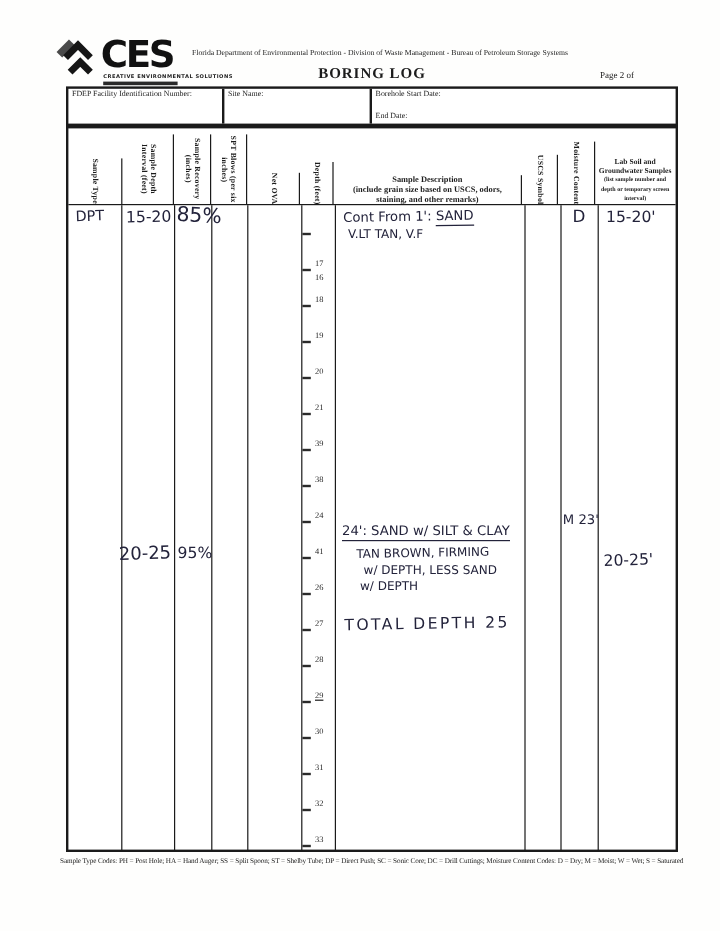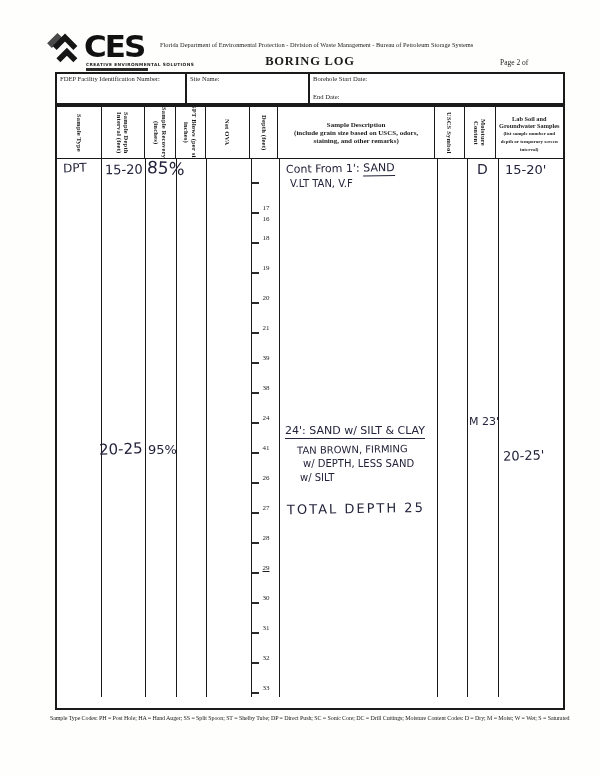--- a/index.html
+++ b/index.html
@@ -41,21 +41,21 @@
   .info-box { box-sizing:border-box; border-right:2px solid #1a1a1a; padding:1px 3px; position:relative; }
   .info-box:last-child { border-right:none; }
   .info-label { font-size:6.6px; }
   .info-label.second { position:absolute; left:3px; top:19px; }
 
   
   .main-table {
     position:absolute; left:55px; top:105px; width:510px; height:605px;
     border:2px solid #1a1a1a; box-sizing:border-box; background:#fff;
   }
-  .thead { display:flex; height:52px; border-bottom:1.5px solid #1a1a1a; box-sizing:border-box; }
+  .thead { display:flex; height:64px; border-bottom:1.5px solid #1a1a1a; box-sizing:border-box;align-items:flex-end; }
   .th {
     box-sizing:border-box; border-right:1px solid #1a1a1a;
     display:flex; align-items:center; justify-content:center;
     font-weight:bold; font-size:6.5px; text-align:center; overflow:hidden;
   }
   .th:last-child { border-right:none; }
   .vtext { writing-mode:vertical-rl; line-height:7.5px; letter-spacing:0.2px; }
   .desc-head { flex-direction:column; font-size:7px; line-height:8px; padding:0 6px; }
   .lab-head { font-size:6.3px; line-height:7px; padding:0 3px; display:block; padding-top:8px; }
   .lab-sub { font-weight:bold; font-size:5px; }
@@ -209,21 +209,21 @@
       <div class="hw" style="left:229px; top:4px; font-size:11px; transform:rotate(-1deg);"><span>Cont From 1': </span><span class="u">SAND</span></div>
       <div class="hw" style="left:233px; top:20px; font-size:10px;">V.LT TAN, V.F</div>
       <div class="hw" style="left:420px; top:3px; font-size:14px;">D</div>
       <div class="hw" style="left:448px; top:4px; font-size:13px;">15-20'</div>
 
       <div class="hw" style="left:42px;  top:283px; font-size:15px; transform:rotate(-2deg);">20-25</div>
       <div class="hw" style="left:91px;  top:284px; font-size:13px;">95%</div>
       <div class="hw" style="left:228px; top:266px; font-size:11px;"><span class="u">24': SAND w/ SILT &amp; CLAY</span></div>
       <div class="hw" style="left:240px; top:286px; font-size:10px; transform:rotate(-1deg);">TAN BROWN, FIRMING</div>
       <div class="hw" style="left:246px; top:300px; font-size:10px;">w/ DEPTH, LESS SAND</div>
-      <div class="hw" style="left:243px; top:314px; font-size:10px;">w/ SILT</div>
+      <div class="hw" style="left:243px; top:314px; font-size:10px;">w/ DEPTH</div>
       <div class="hw" style="left:412px; top:257px; font-size:11px;">M 23'</div>
       <div class="hw" style="left:446px; top:290px; font-size:13px; transform:rotate(-2deg);">20-25'</div>
 
       <div class="hw" style="left:230px; top:343px; font-size:13px; letter-spacing:2px; transform:rotate(-1deg);">TOTAL DEPTH 25</div>
     </div>
   </div>
 
   <div class="footer-codes">Sample Type Codes:   PH = Post Hole;   HA = Hand Auger;   SS = Split Spoon;   ST = Shelby Tube;   DP = Direct Push;   SC = Sonic Core;   DC = Drill Cuttings;  Moisture Content Codes:   D = Dry;   M = Moist;   W = Wet;   S = Saturated</div>
 
 </div>

